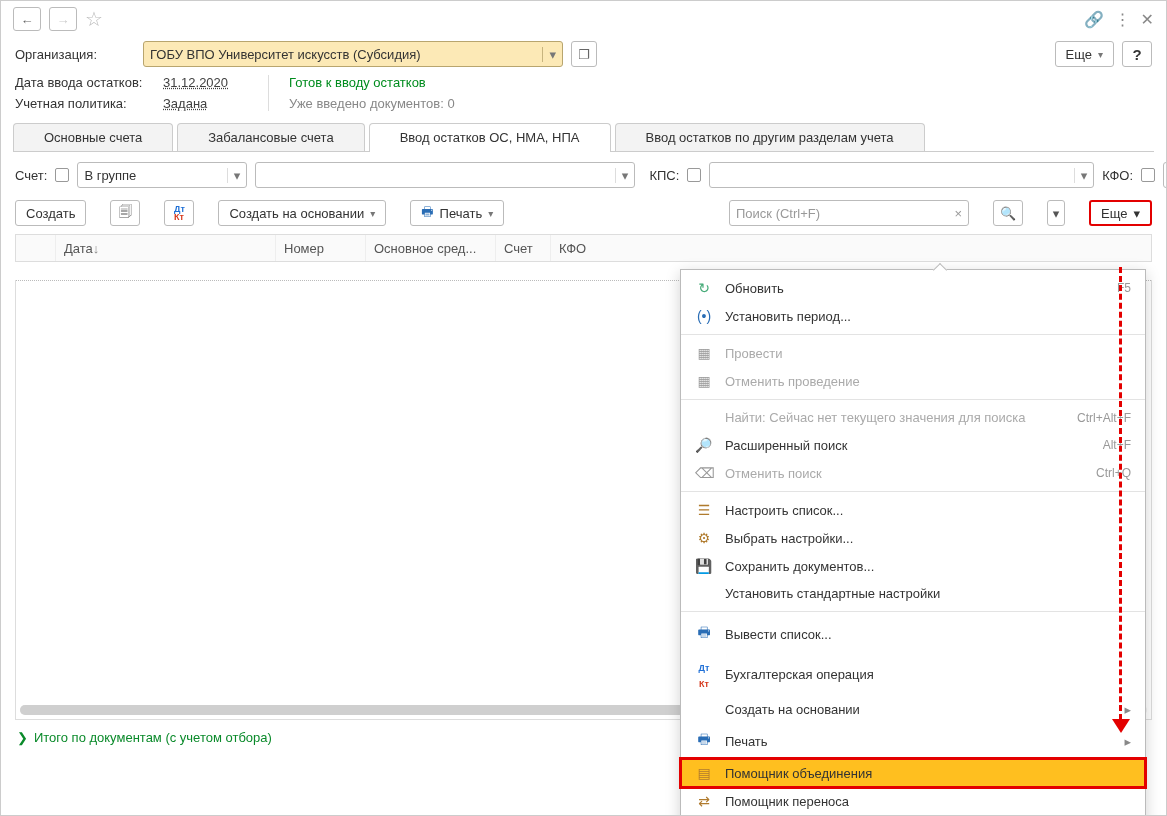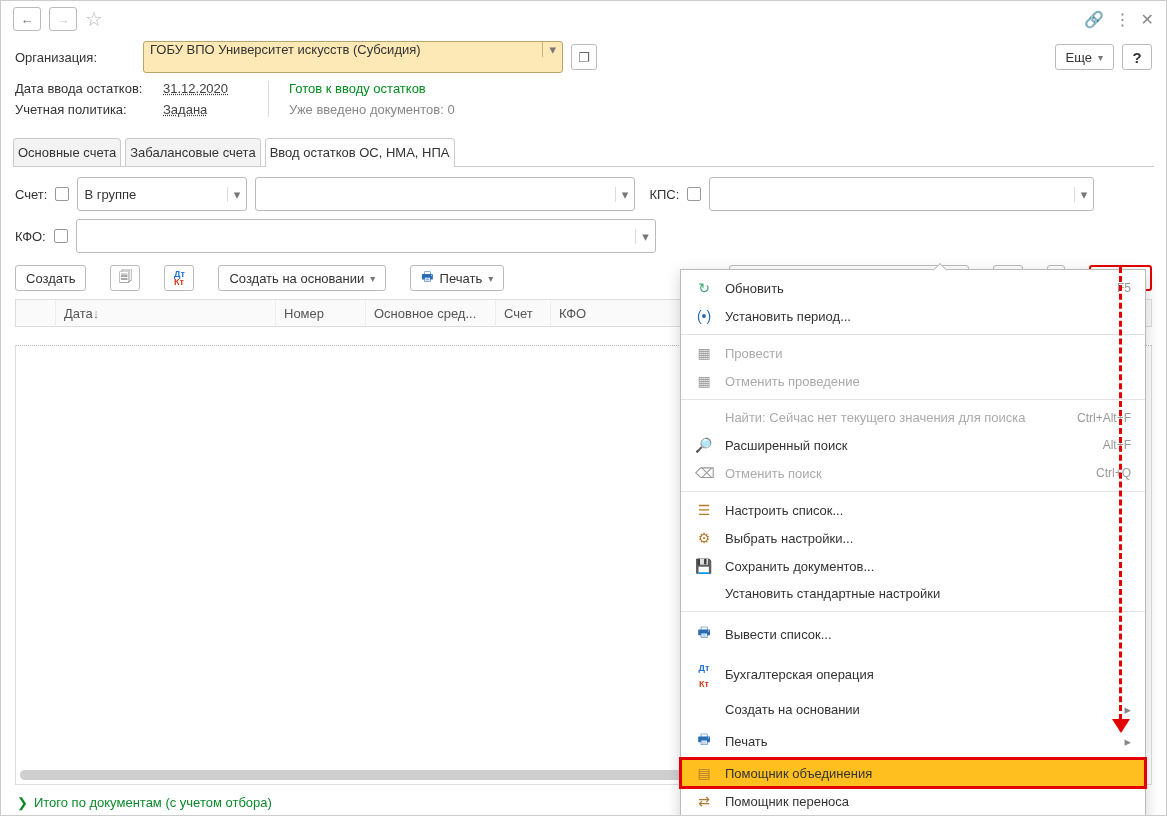--- a/index.html
+++ b/index.html
@@ -32,25 +32,25 @@
     color: #666;
   }
   .star-icon { color: #bbb; font-size: 20px; cursor:pointer; }
   .title-text { font-size: 20px; color: #333; }
   .title-right { margin-left: auto; display:flex; gap:10px; align-items:center; color:#888;}
   .title-right .icon { cursor:pointer; font-size:16px; color:#888;}
   .row { display:flex; align-items:center; padding: 4px 14px; gap:8px; }
   .lbl { color:#333; }
   .org-input {
     flex: 0 0 420px;
-    height: 32px;
+    height: 26px;
     background: #fce9b6;
     border: 1px solid #b8a56e;
     border-radius: 3px;
-    display:flex; align-items:flex-start;
+    display:flex; align-items:center;
     padding: 0 6px;
     position:relative;
   }
   .org-input .dd { margin-left:auto; border-left:1px solid #c7b47e; padding-left:6px; color:#777;}
   .ext-btn {
     width:26px; height:26px; border:1px solid #bbb; border-radius:3px;
     display:inline-flex;align-items:center;justify-content:center;
     background:#fff; cursor:pointer; color:#666;
   }
   .btn {
@@ -63,33 +63,33 @@
   .link { color:#404040; text-decoration: underline dotted; cursor:pointer; }
   .green { color: #008c1e; }
   .gray { color: #888; }
   .section2 { display:flex; padding:4px 14px; gap:40px; }
   .pair { display:flex; gap:8px; align-items:center; }
   .tabs {
     display:flex; border-bottom:1px solid #ccc; margin: 8px 12px 0 12px;
     gap:0;
   }
   .tab {
-    padding:6px 4px; border:1px solid #ccc; border-bottom:none;
+    padding:6px 30px; border:1px solid #ccc; border-bottom:none;
     background:#f3f3f3; cursor:pointer; border-radius:4px 4px 0 0;
-    margin-right:4px; color:#333;margin-top:9px;
+    margin-right:4px; color:#333;
   }
   .tab.active { background:#fff; position:relative; }
   .tab.active::after{
     content:""; position:absolute; left:0; right:0; bottom:-1px; height:2px; background:#fff;
   }
-  .filters { padding:10px 14px 4px 14px; display:flex; flex-direction:column; gap:8px; }
+  .filters { padding:10px 14px 4px 14px; display:flex; flex-direction:row; gap:8px; }
   .filters-row { display:flex; align-items:center; gap:8px; }
   .chk { width:14px; height:14px; border:1px solid #999; border-radius:2px; background:#fff; }
   .select {
-    height:34px; border:1px solid #bbb; border-radius:3px; background:#fff;
+    height:26px; border:1px solid #bbb; border-radius:3px; background:#fff;
     display:flex; align-items:center; padding:0 6px; position:relative;
   }
   .select .sdd { margin-left:auto; color:#777; border-left:1px solid #ddd; padding-left:6px;}
   .w170 { width:170px; } .w380 { width:380px; } .w580 { width:580px; }
   .w390b { width:385px; }
   .toolbar { display:flex; align-items:center; gap:24px; padding:8px 14px; }
   .icon-btn {
     width:30px;height:26px;border:1px solid #bbb;border-radius:3px;background:#fff;
     display:inline-flex;align-items:center;justify-content:center;cursor:pointer;color:#555;
   }
@@ -209,20 +209,21 @@
   <div style="display:flex;flex-direction:column;gap:6px;border-left:1px solid #ddd;padding-left:20px;">
     <span class="green">Готов к вводу остатков</span>
     <span class="gray">Уже введено документов:  0</span>
   </div>
 </div>
 
 <div class="tabs">
   <div class="tab">Основные счета</div>
   <div class="tab">Забалансовые счета</div>
   <div class="tab active">Ввод остатков ОС, НМА, НПА</div>
+  <div class="tab">Ввод остатков по другим разделам учета</div>
 </div>
 
 <div class="filters">
   <div class="filters-row">
     <span class="lbl">Счет:</span>
     <span class="chk"></span>
     <div class="select w170">
       <span>В группе</span>
         <span class="sdd">▾</span>
     </div>

